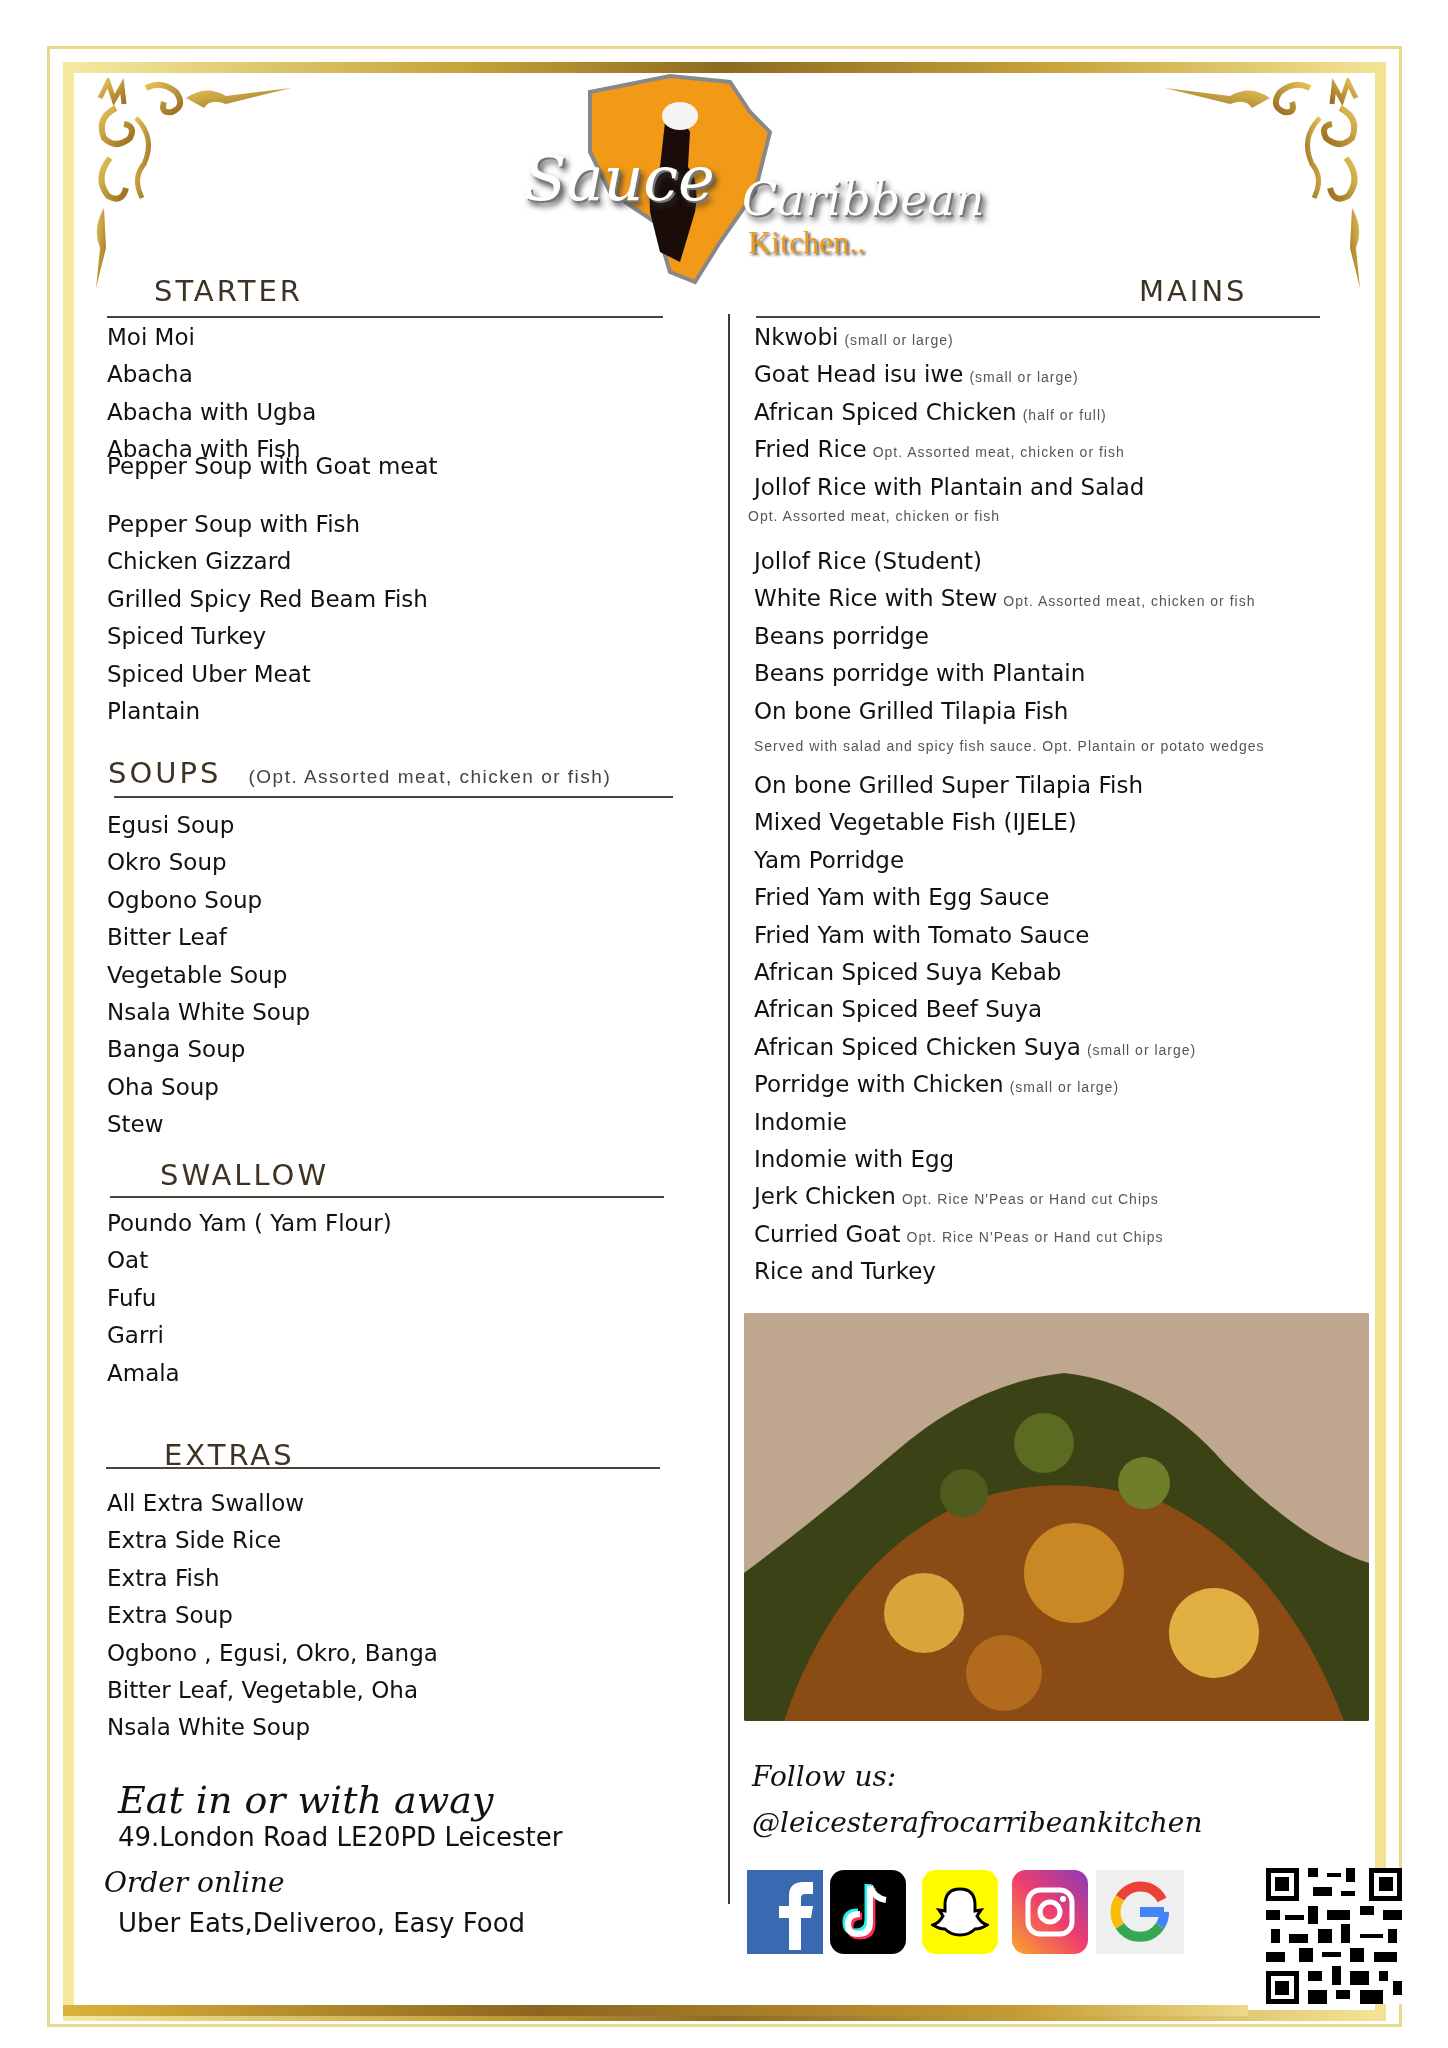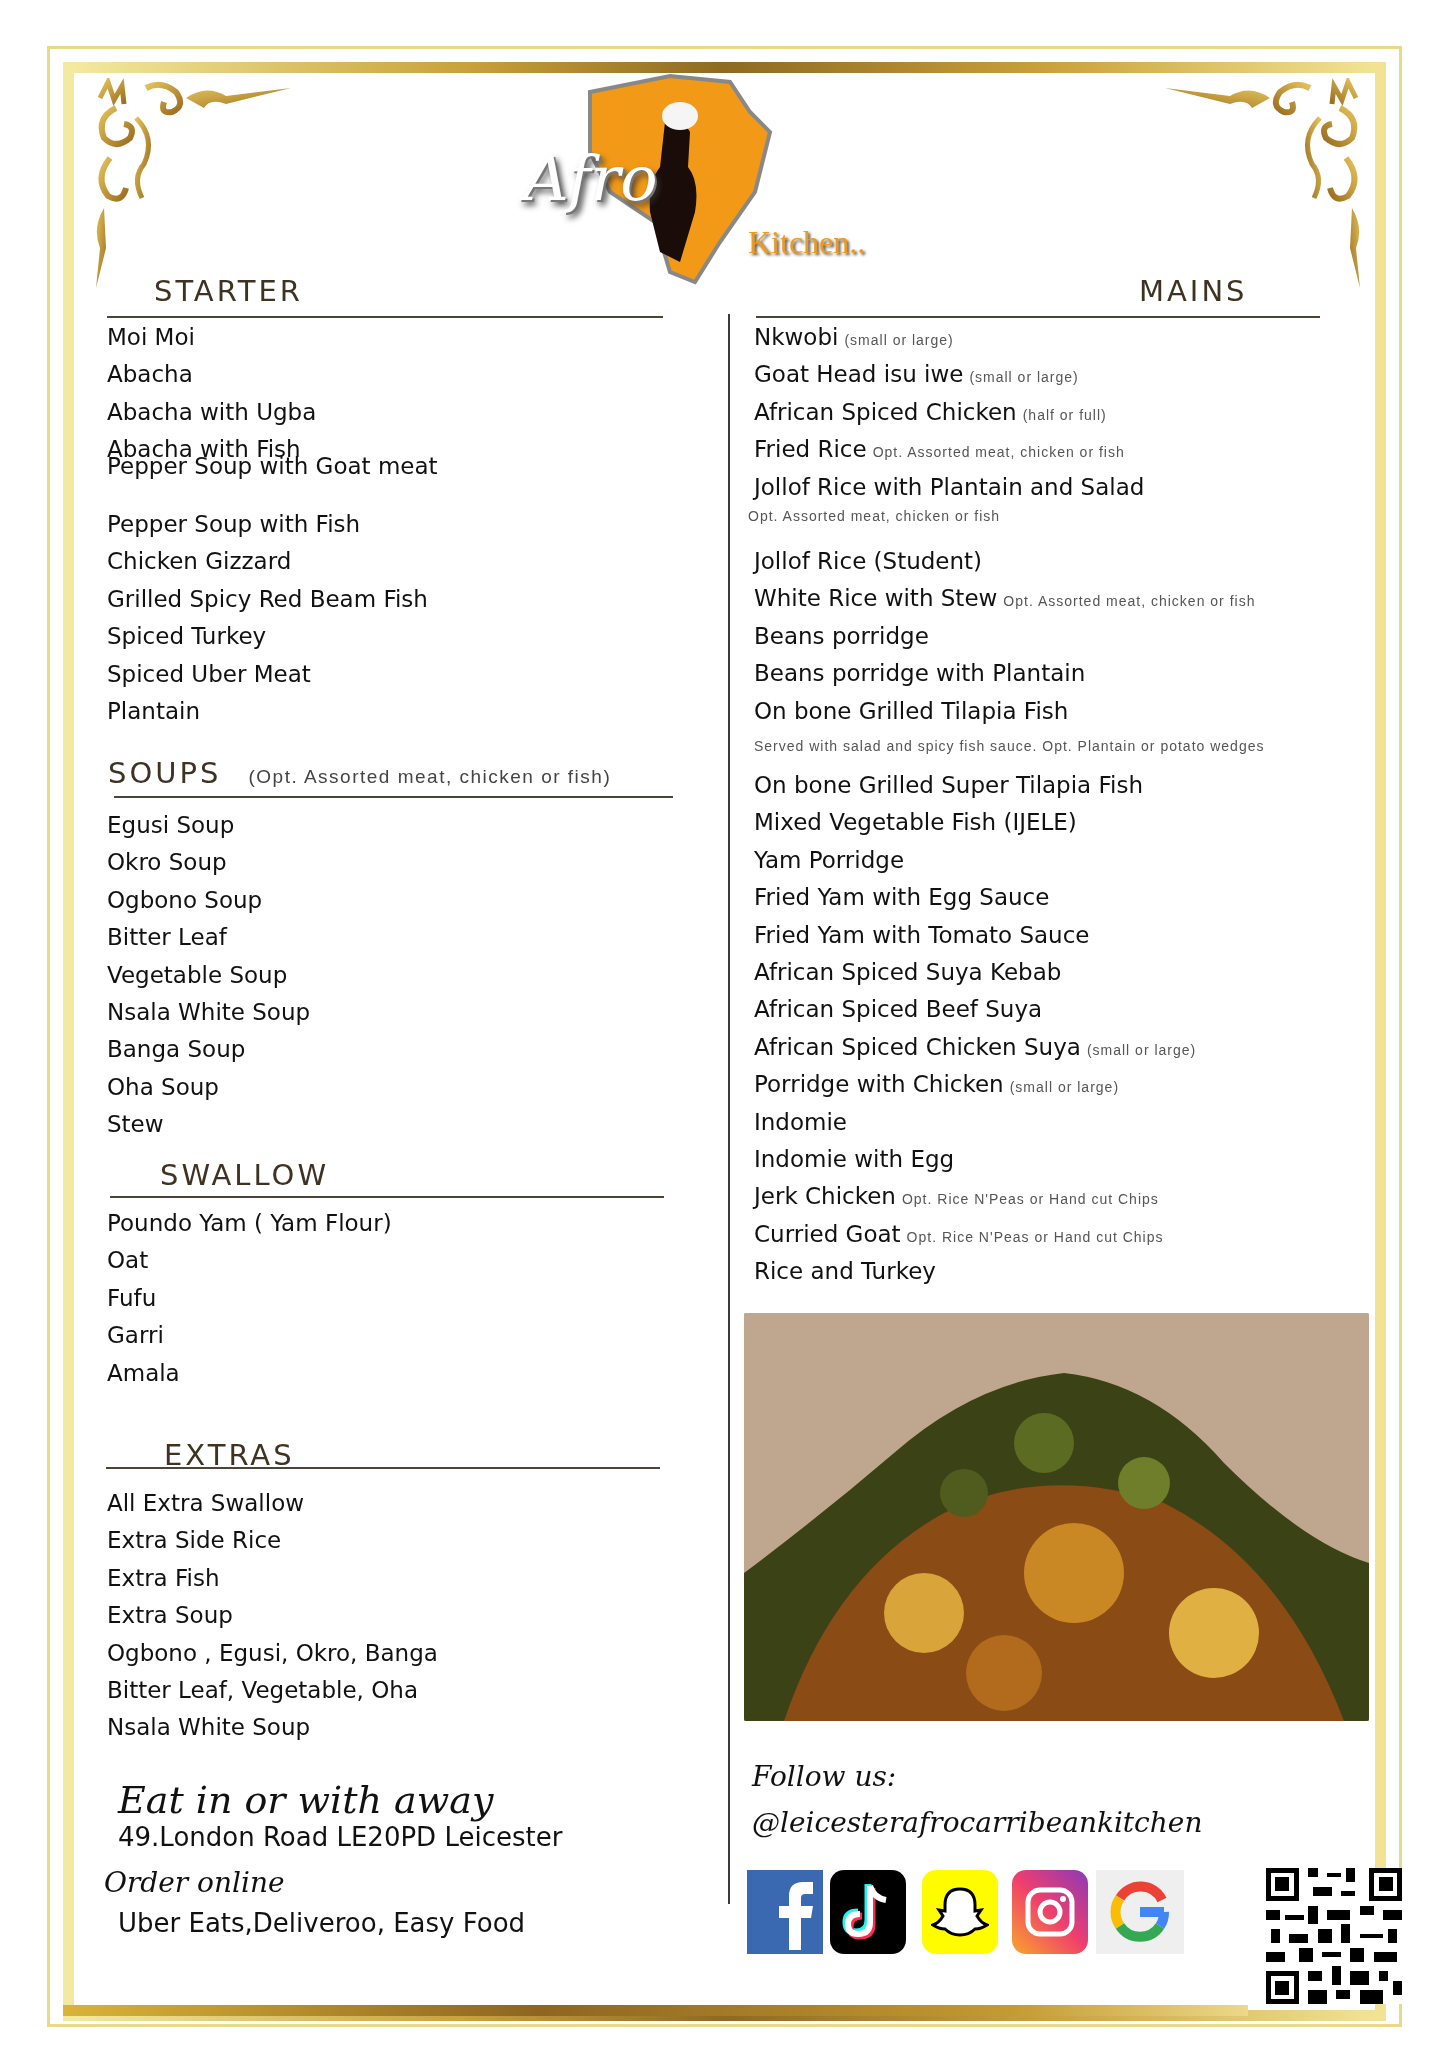--- a/index.html
+++ b/index.html
@@ -62,21 +62,22 @@
   <path d="M18 130 Q6 150 14 170 L10 210 L20 170" fill="url(#g2)"></path>
   <path d="M50 40 Q70 60 58 86 Q46 100 56 120" fill="none" stroke="url(#g2)" stroke-width="5"></path>
 </svg>
 
 <div class="logo">
   <svg width="410" height="220" viewBox="0 0 410 220" style="position:absolute;left:0;top:0;">
     <path d="M70 20 L150 4 L210 10 L230 40 L250 60 L235 120 L200 170 L175 210 L150 200 L135 150 L90 120 L70 80 Z" fill="#f29a17" stroke="#888" stroke-width="4"></path>
     <path d="M145 50 Q160 40 170 60 L168 95 Q180 110 175 140 L160 190 L140 180 L130 140 Q128 110 140 95 Z" fill="#1a0c08"></path>
     <ellipse cx="160" cy="44" rx="18" ry="14" fill="#f5f5f5"></ellipse>
   </svg>
-  <span style="position:absolute;left:4px;top:70px;font-family:'DejaVu Serif',serif;font-style:italic;font-size:62px;color:#fff;text-shadow:2px 2px 0 #777,4px 5px 6px #333;">Afro</span>
+  <span style="position:absolute;left:4px;top:70px;font-family:'DejaVu Serif',serif;font-style:italic;font-size:62px;color:#fff;text-shadow:2px 2px 0 #777,4px 5px 6px #333;">Sauce</span>
+  <span style="position:absolute;left:222px;top:100px;font-family:'DejaVu Serif',serif;font-style:italic;font-size:46px;color:#fff;text-shadow:2px 2px 0 #777,4px 5px 6px #333;">Caribbean</span>
   <span style="position:absolute;left:228px;top:152px;font-family:'Liberation Serif',serif;font-size:32px;color:#f09a1a;text-shadow:2px 2px 3px #444;">Kitchen..</span>
 </div>
 
 <div class="heading" style="left:154px;top:274px;">STARTER</div>
 <div class="rule" style="left:107px;top:316px;width:556px;"></div>
 <div id="starter-list">
     <div class="item" style="left: 107px; top: 324px;"><span>Moi Moi</span></div>
     <div class="item" style="left: 107px; top: 361.4px;"><span>Abacha</span></div>
     <div class="item" style="left: 107px; top: 398.8px;"><span>Abacha with Ugba</span></div>
     <div class="item" style="left: 107px; top: 436.2px;"><span>Abacha with Fish</span></div>

